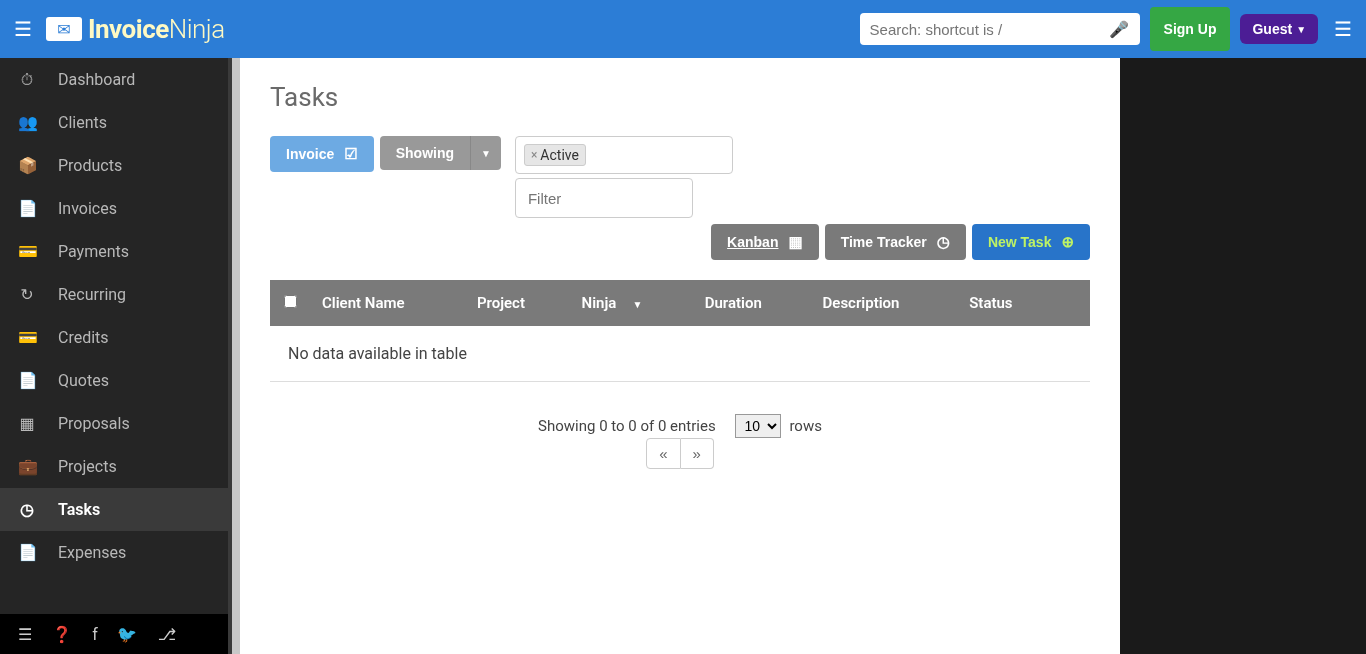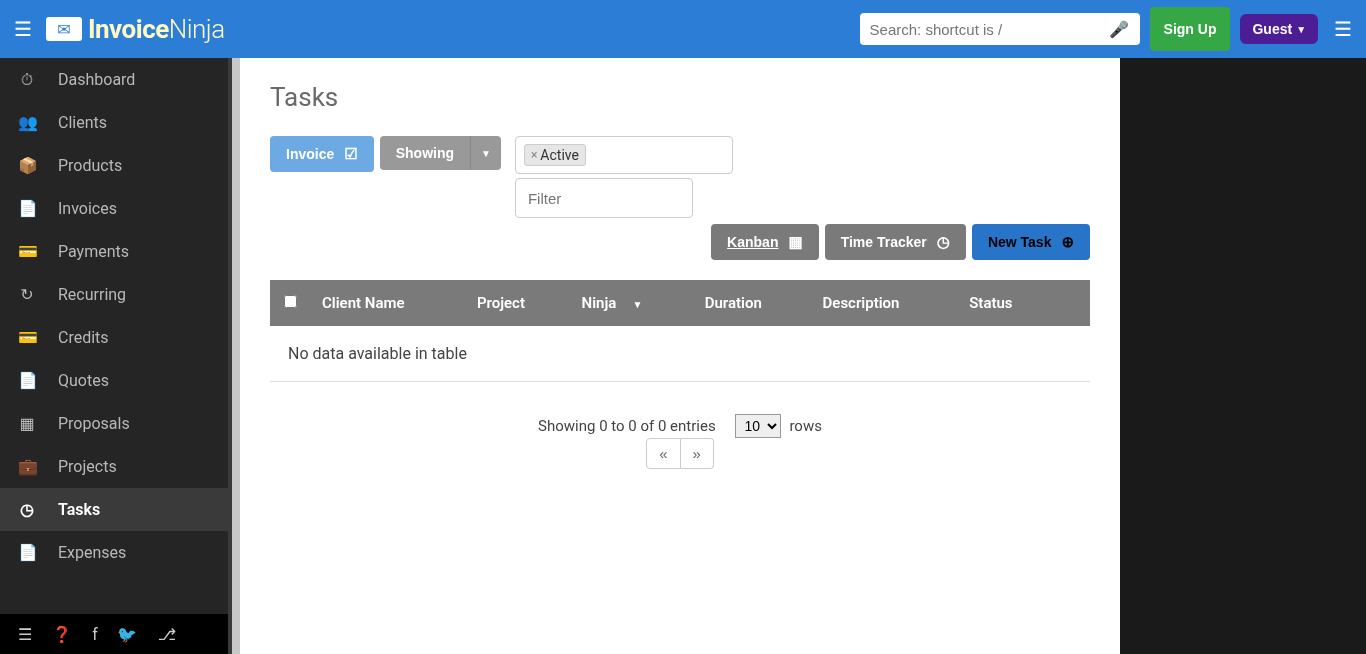--- a/index.html
+++ b/index.html
@@ -47,21 +47,21 @@
 .btn-archive { background: #999; color: #fff; border-radius: 4px 0 0 4px; }
 .btn-archive-caret { background: #999; color: #fff; padding: 9px 10px; border: none; border-radius: 0 4px 4px 0; border-left: 1px solid #888; cursor: pointer; font-size: 10px; }
 .filter-area { display: flex; flex-direction: column; gap: 4px; margin-left: 8px; }
 .tag-input { border: 1px solid #ccc; border-radius: 4px; padding: 5px 8px; display: flex; align-items: center; gap: 6px; width: 218px; height: 38px; }
 .tag { background: #e6e6e6; border: 1px solid #ccc; border-radius: 3px; padding: 2px 6px; font-size: 14px; display: flex; align-items: center; gap: 3px; color: #333; }
 .tag .x { color: #888; font-size: 12px; cursor: pointer; }
 .filter-input { border: 1px solid #ccc; border-radius: 4px; padding: 8px 12px; width: 178px; height: 40px; font-size: 15px; outline: none; }
 .toolbar-right { display: flex; gap: 6px; margin-left: auto; align-items: flex-end; }
 .btn-kanban { background: #7a7a7a; color: #fff; text-decoration: underline; }
 .btn-timetracker { background: #7a7a7a; color: #fff; }
-.btn-newtask { background: #2874c9; color: #000000; }
+.btn-newtask { background: #2874c9; color: #bef264; }
 .btn-icon-right { font-size: 15px; }
 
 
 .data-table { width: 100%; border-collapse: collapse; }
 .data-table thead th { background: #7a7a7a; color: #fff; font-size: 15px; font-weight: 600; text-align: left; padding: 14px 12px; }
 .data-table thead th.checkbox-col { width: 40px; text-align: center; }
 .data-table thead th.sort-col { position: relative; }
 .sort-indicator { font-size: 10px; margin-left: 16px; }
 .no-data { text-align: left; padding: 18px; color: #444; font-size: 16px; border-bottom: 1px solid #ddd; }
 .table-footer { display: flex; align-items: center; margin-top: 32px; flex-direction: column; }

